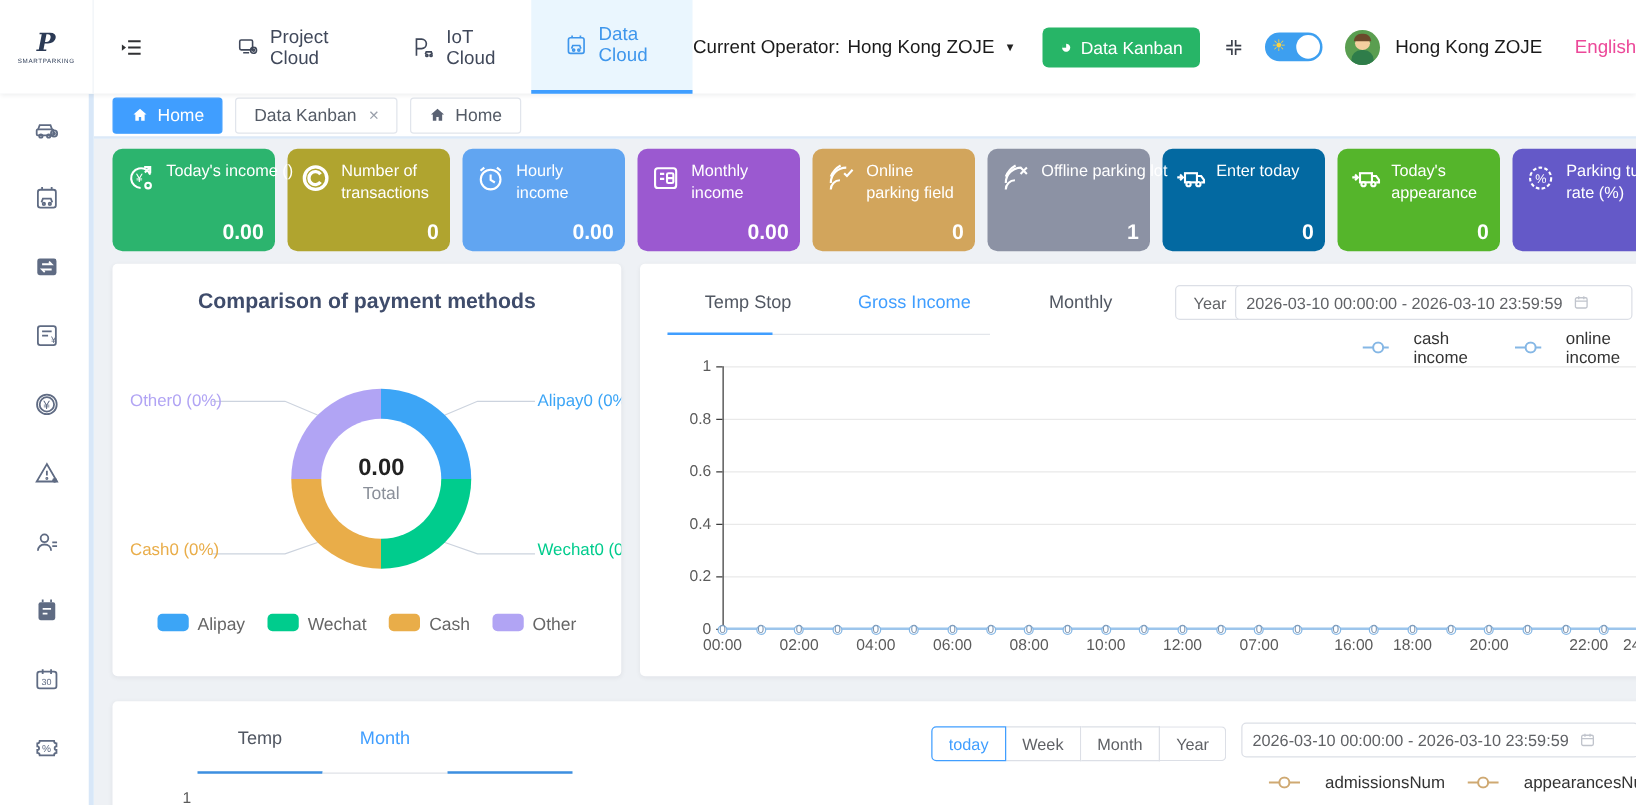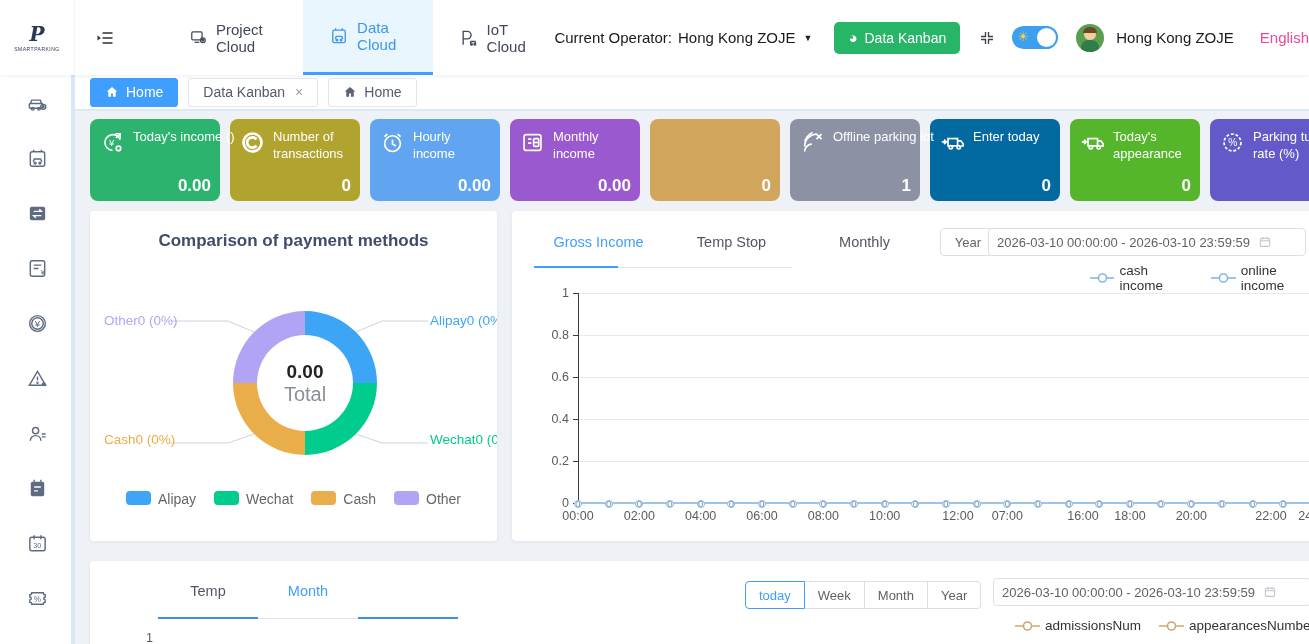--- a/index.html
+++ b/index.html
@@ -78,21 +78,21 @@
   .row2 { display:flex; gap:15px; margin-top:10px; }
   .panel { background:#fff; border-radius:4px; box-shadow:0 1px 4px rgba(0,21,41,.06); }
 
   
   .donut-panel { position:relative; width:407px; height:330px; flex:0 0 auto; overflow:hidden; }
   .donut-title { text-align:center; padding-top:20px; font-size:17px; font-weight:bold; color:#3f4c6b; }
   .donut { position:absolute; left:143px; top:100px; width:144px; height:144px; border-radius:50%; }
   .donut-hole { position:absolute; left:167px; top:124px; width:96px; height:96px; border-radius:50%;
     background:#fff; display:flex; flex-direction:column; align-items:center; justify-content:center; }
   .donut-total { font-size:19px; font-weight:bold; color:#222; }
-  .donut-total-label { font-size:20px; color:#8a8f99; margin-top:0; }
+  .donut-total-label { font-size:14px; color:#8a8f99; margin-top:0; }
   .callout { position:absolute; font-size:13.5px; white-space:nowrap; }
   .callout.right { left:340px; }
   .callout.left { left:14px; }
   .donut-legend { position:absolute; left:0; right:0; top:280px; display:flex; justify-content:center;
     gap:18px; }
   .dleg { display:flex; gap:7px; font-size:14px; color:#666; cursor:pointer; }
   .dleg .sw { width:25px; height:14px; border-radius:4px; }
   .lines-svg { position:absolute; inset:0; pointer-events:none; }
 
   
@@ -104,21 +104,21 @@
   .itab-underline-gray { position:absolute; left:22px; top:56px; width:258px; height:1px; background:#e3e6eb; }
   .itab-underline-blue { position:absolute; left:22px; top:55px; width:84px; height:2px; background:#409eff; }
   .year-btn { position:absolute; left:428px; top:17px; width:56px; height:28px; background:#fff;
     border:1px solid #dcdfe6; border-radius:4px; font-size:13px; color:#606266; cursor:pointer; }
   .daterange { position:absolute; top:17px; height:28px; border:1px solid #dcdfe6; border-radius:4px;
     background:#fff; display:flex; align-items:center; gap:8px; padding:0 8px; font-size:13px;
     color:#606266; cursor:pointer; white-space:nowrap; }
   .income-panel .daterange { left:476px; width:318px; }
   .chart-legend { position:absolute; display:flex; gap:18px; font-size:13.5px; color:#333; }
   .income-panel .chart-legend { left:578px; top:52px; }
-  .clg { display:flex; align-items:center; gap:5px; cursor:pointer; }
+  .clg { display:flex; align-items:center; gap:20px; cursor:pointer; }
   .plot { position:absolute; left:66px; top:82px; width:736px; height:210px; }
   .gridline { position:absolute; left:0; right:0; height:1px; background:#e9e9e9; }
   .yaxis { position:absolute; left:0; top:0; bottom:0; width:1px; background:#3c3c3c; }
   .ytick { position:absolute; right:100%; margin-right:9px; transform:translateY(-7px);
     font-size:12.5px; color:#5b5b5b; }
   .ytickmark { position:absolute; left:-5px; width:5px; height:1px; background:#3c3c3c; }
   .zline { position:absolute; left:0; width:736px; height:2px; background:#9cc5ec; bottom:-1px; }
   .pt { position:absolute; width:8px; height:8px; border:1.4px solid #85b7e5; background:#fff;
     border-radius:50%; bottom:-5px; }
   .ptlabel { position:absolute; bottom:-6px; width:12px; text-align:center; font-size:9.5px;
@@ -170,43 +170,43 @@
         <span>
           <svg width="19" height="19" viewBox="0 0 24 24" fill="none" stroke="currentColor" stroke-width="1.6">
             <rect x="3.5" y="5" width="13" height="10" rx="1.5"></rect>
               <path d="M7 18h6"></path>
             <circle cx="17.5" cy="15.5" r="3"></circle>
               <circle cx="17.5" cy="15.5" r="1"></circle>
           </svg>
         </span>
         <span>Project Cloud</span>
       </div>
+      <div class="menu-item">
+        <span>
+          <svg width="20" height="20" viewBox="0 0 24 24" fill="none" stroke="currentColor" stroke-width="1.6">
+            <path d="M5 20V4h5a4.5 4.5 0 010 9H5"></path>
+            <path d="M13.5 18.5l.9-2.3h4.8l.9 2.3"></path>
+              <circle cx="15" cy="19.6" r="1"></circle>
+              <circle cx="19" cy="19.6" r="1"></circle>
+          </svg>
+        </span>
+        <span>IoT Cloud</span>
+      </div>
       <div class="menu-item active">
         <span>
           <svg width="20" height="20" viewBox="0 0 24 24" fill="none" stroke="currentColor" stroke-width="1.6">
             <rect x="4.5" y="5" width="15" height="15" rx="2"></rect>
               <path d="M8 5V2.8M16 5V2.8"></path>
             <path d="M7.5 15.5l1.2-3h6.6l1.2 3"></path>
               <circle cx="9.5" cy="16.8" r="1"></circle>
               <circle cx="14.5" cy="16.8" r="1"></circle>
           </svg>
         </span>
         <span>Data Cloud</span>
       </div>
-      <div class="menu-item">
-        <span>
-          <svg width="20" height="20" viewBox="0 0 24 24" fill="none" stroke="currentColor" stroke-width="1.6">
-            <path d="M5 20V4h5a4.5 4.5 0 010 9H5"></path>
-            <path d="M13.5 18.5l.9-2.3h4.8l.9 2.3"></path>
-              <circle cx="15" cy="19.6" r="1"></circle>
-              <circle cx="19" cy="19.6" r="1"></circle>
-          </svg>
-        </span>
-        <span>IoT Cloud</span>
-      </div>
     </nav>
     <div class="hspacer"></div>
     <div class="operator">
       <span>Current Operator:</span>
       <span>Hong Kong ZOJE</span>
       <span class="caret">▼</span>
     </div>
     <button class="kanban-btn">
       <span class="pie">◕</span>
       <span>Data Kanban</span>
@@ -402,20 +402,31 @@
                 <path d="M8 9h3M8 12.5h3"></path>
             <rect x="13" y="8.5" width="4.5" height="7" rx="1"></rect>
                 <path d="M13 12h4.5"></path>
           </svg>
             </span>
           <span class="card-label">Monthly income</span>
         </div>
         <div class="card-value">0.00</div>
       </div>
       <div class="card" style="z-index: 5; background: rgb(210, 165, 92);">
+        <div class="card-top">
+            <span>
+          <svg width="27" height="27" viewBox="0 0 24 24" fill="none" stroke="#fff" stroke-width="1.5">
+            <path d="M5 20a6.5 6.5 0 016.5-6.5"></path>
+                <path d="M5 15.5A11 11 0 0116 4.5"></path>
+                <path d="M5 11A15.5 15.5 0 0112 3"></path>
+            <path d="M14.5 8.5l2 2 4-4.5"></path>
+          </svg>
+            </span>
+          <span class="card-label">Online parking field</span>
+        </div>
         <div class="card-value">0</div>
       </div>
       <div class="card nowrap" style="z-index: 4; background: rgb(140, 146, 164); text-align: center;">
         <div class="card-top">
             <span>
           <svg width="27" height="27" viewBox="0 0 24 24" fill="none" stroke="#fff" stroke-width="1.5">
             <path d="M5 20a6.5 6.5 0 016.5-6.5"></path>
                 <path d="M5 15.5A11 11 0 0116 4.5"></path>
                 <path d="M5 11A15.5 15.5 0 0112 3"></path>
             <path d="M15.5 4.5l4.5 4.5M20 4.5L15.5 9"></path>
@@ -503,22 +514,22 @@
           </div>
           <div class="dleg">
             <span class="sw" style="background: rgb(177, 164, 244);"></span>
             <span>Other</span>
           </div>
         </div>
       </section>
 
       <section class="panel income-panel">
         <div class="itabs">
+          <div class="itab">Temp Stop</div>
           <div class="itab active">Gross Income</div>
-          <div class="itab">Temp Stop</div>
           <div class="itab">Monthly</div>
         </div>
         <div class="itab-underline-gray"></div>
         <div class="itab-underline-blue"></div>
         <button class="year-btn">Year</button>
         <div class="daterange">
           <span>2026-03-10 00:00:00 - 2026-03-10 23:59:59</span>
           <span>
             <svg width="14" height="14" viewBox="0 0 24 24" fill="none" stroke="#c0c4cc" stroke-width="1.8">
               <rect x="4" y="5.5" width="16" height="14" rx="2"></rect>
@@ -610,21 +621,21 @@
             <div class="ptlabel" style="left: 668.667px;">0</div>
             <div class="pt" style="left: 701.333px;"></div>
             <div class="ptlabel" style="left: 699.333px;">0</div>
             <div class="ptlabel" style="left: 730px;">0</div>
             <div class="xlab" style="left: -22px;">00:00</div>
             <div class="xlab" style="left: 39.3333px;">02:00</div>
             <div class="xlab" style="left: 100.667px;">04:00</div>
             <div class="xlab" style="left: 162px;">06:00</div>
             <div class="xlab" style="left: 223.333px;">08:00</div>
             <div class="xlab" style="left: 284.667px;">10:00</div>
-            <div class="xlab" style="left: 358px;">12:00</div>
+            <div class="xlab" style="left: 346px;">12:00</div>
             <div class="xlab" style="left: 407.333px;">07:00</div>
             <div class="xlab" style="left: 483px;">16:00</div>
             <div class="xlab" style="left: 530px;">18:00</div>
             <div class="xlab" style="left: 591.333px;">20:00</div>
             <div class="xlab" style="left: 671px;">22:00</div>
             <div class="xlab" style="left: 714px;">24:00</div>
           </div>
       </section>
     </div>
 

